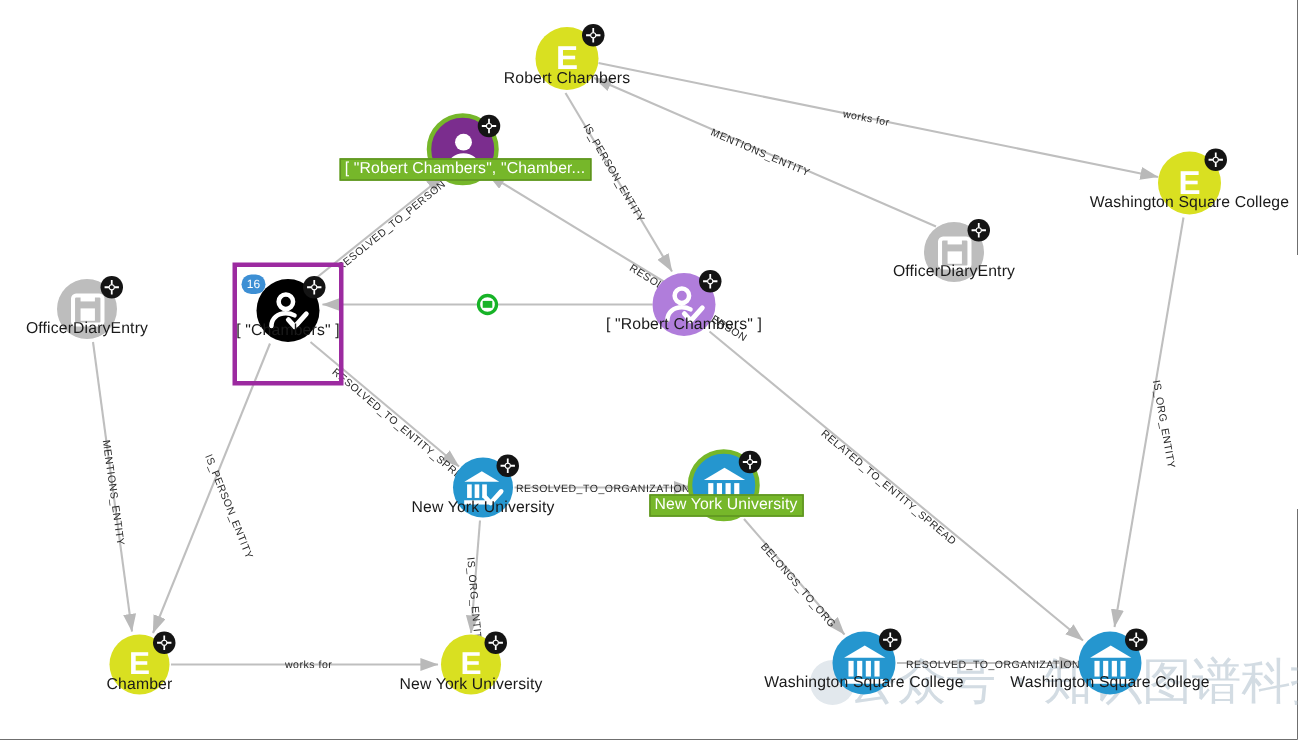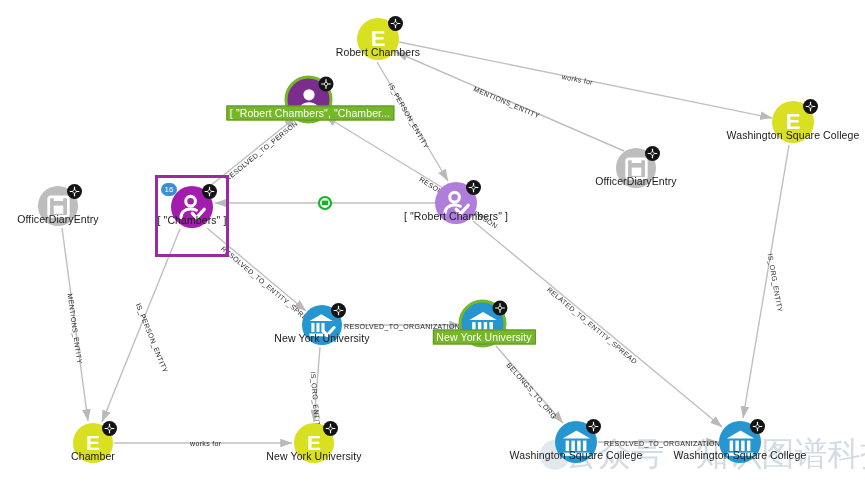--- a/index.html
+++ b/index.html
@@ -147,21 +147,21 @@
               <circle cx="7" cy="7" r="6.6" fill="#141414"></circle>
               <path d="M7 0.9 V13.1 M0.9 7 H13.1" stroke="#fff" stroke-width="1.5"></path>
               <circle cx="7" cy="7" r="2.2" fill="#141414" stroke="#fff" stroke-width="0.9"></circle>
             </svg>
           </div>
         </div>
         <div class="n-label" style="top: 27px;">OfficerDiaryEntry</div>
       </div>
       <div class="sel-box" style="left: 192px; top: 216px; width: 68px; height: 76px;"></div>
       <div class="node" style="left: 192px; top: 207px;">
-        <div class="disc" style="width: 42px; height: 42px; background: #a21caf; align-items: center;">
+        <div class="disc" style="width: 42px; height: 42px; background: #000000; align-items: center;">
           <svg width="33" height="33" viewBox="0 0 24 24">
             <circle cx="10.6" cy="7.4" r="3.5" fill="none" stroke="#fff" stroke-width="2.2"></circle>
             <path d="M3.6 19.2c0-3.9 3.1-6.2 7-6.2 1.6 0 3 .35 4.2 1" fill="none" stroke="#fff" stroke-width="2.2" stroke-linecap="round"></path>
             <path d="M11.8 16.1l3.1 3.4 5.6-6.2" fill="none" stroke="#fff" stroke-width="2.4" stroke-linecap="round" stroke-linejoin="round"></path>
           </svg>
           <div class="pin">
             <svg width="11" height="11" viewBox="0 0 14 14">
               <circle cx="7" cy="7" r="6.6" fill="#141414"></circle>
               <path d="M7 0.9 V13.1 M0.9 7 H13.1" stroke="#fff" stroke-width="1.5"></path>
               <circle cx="7" cy="7" r="2.2" fill="#141414" stroke="#fff" stroke-width="0.9"></circle>

